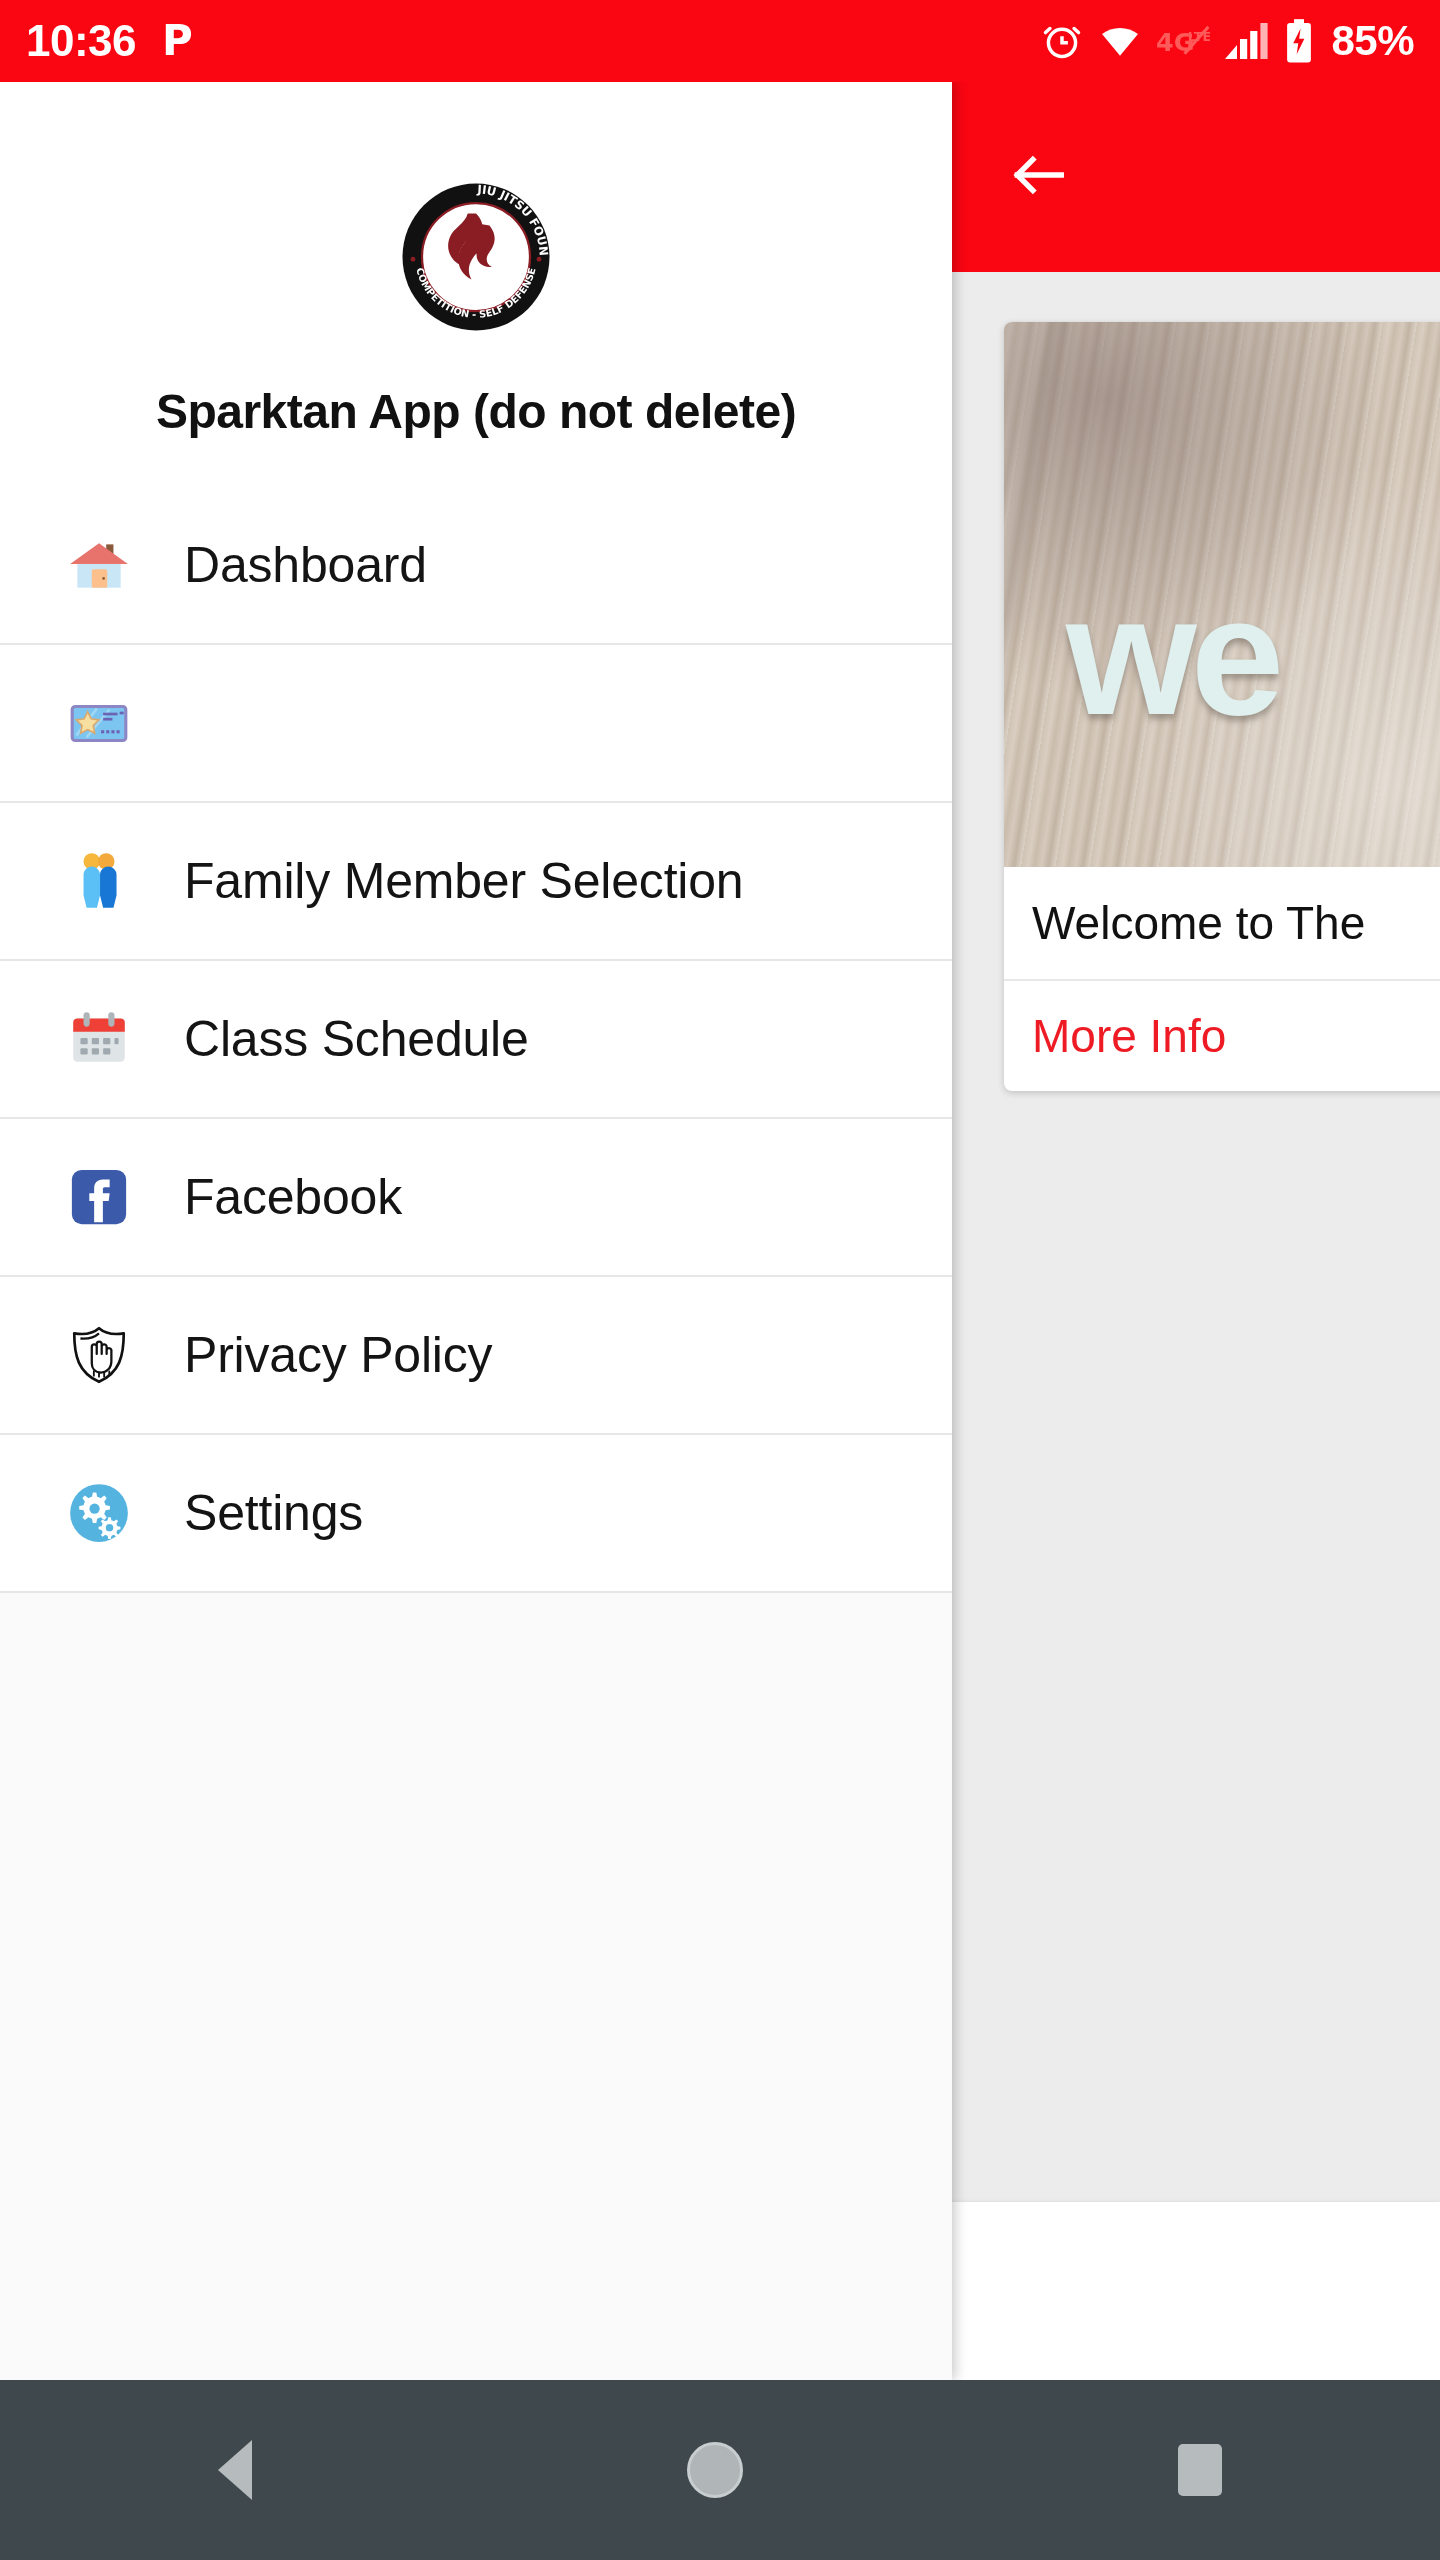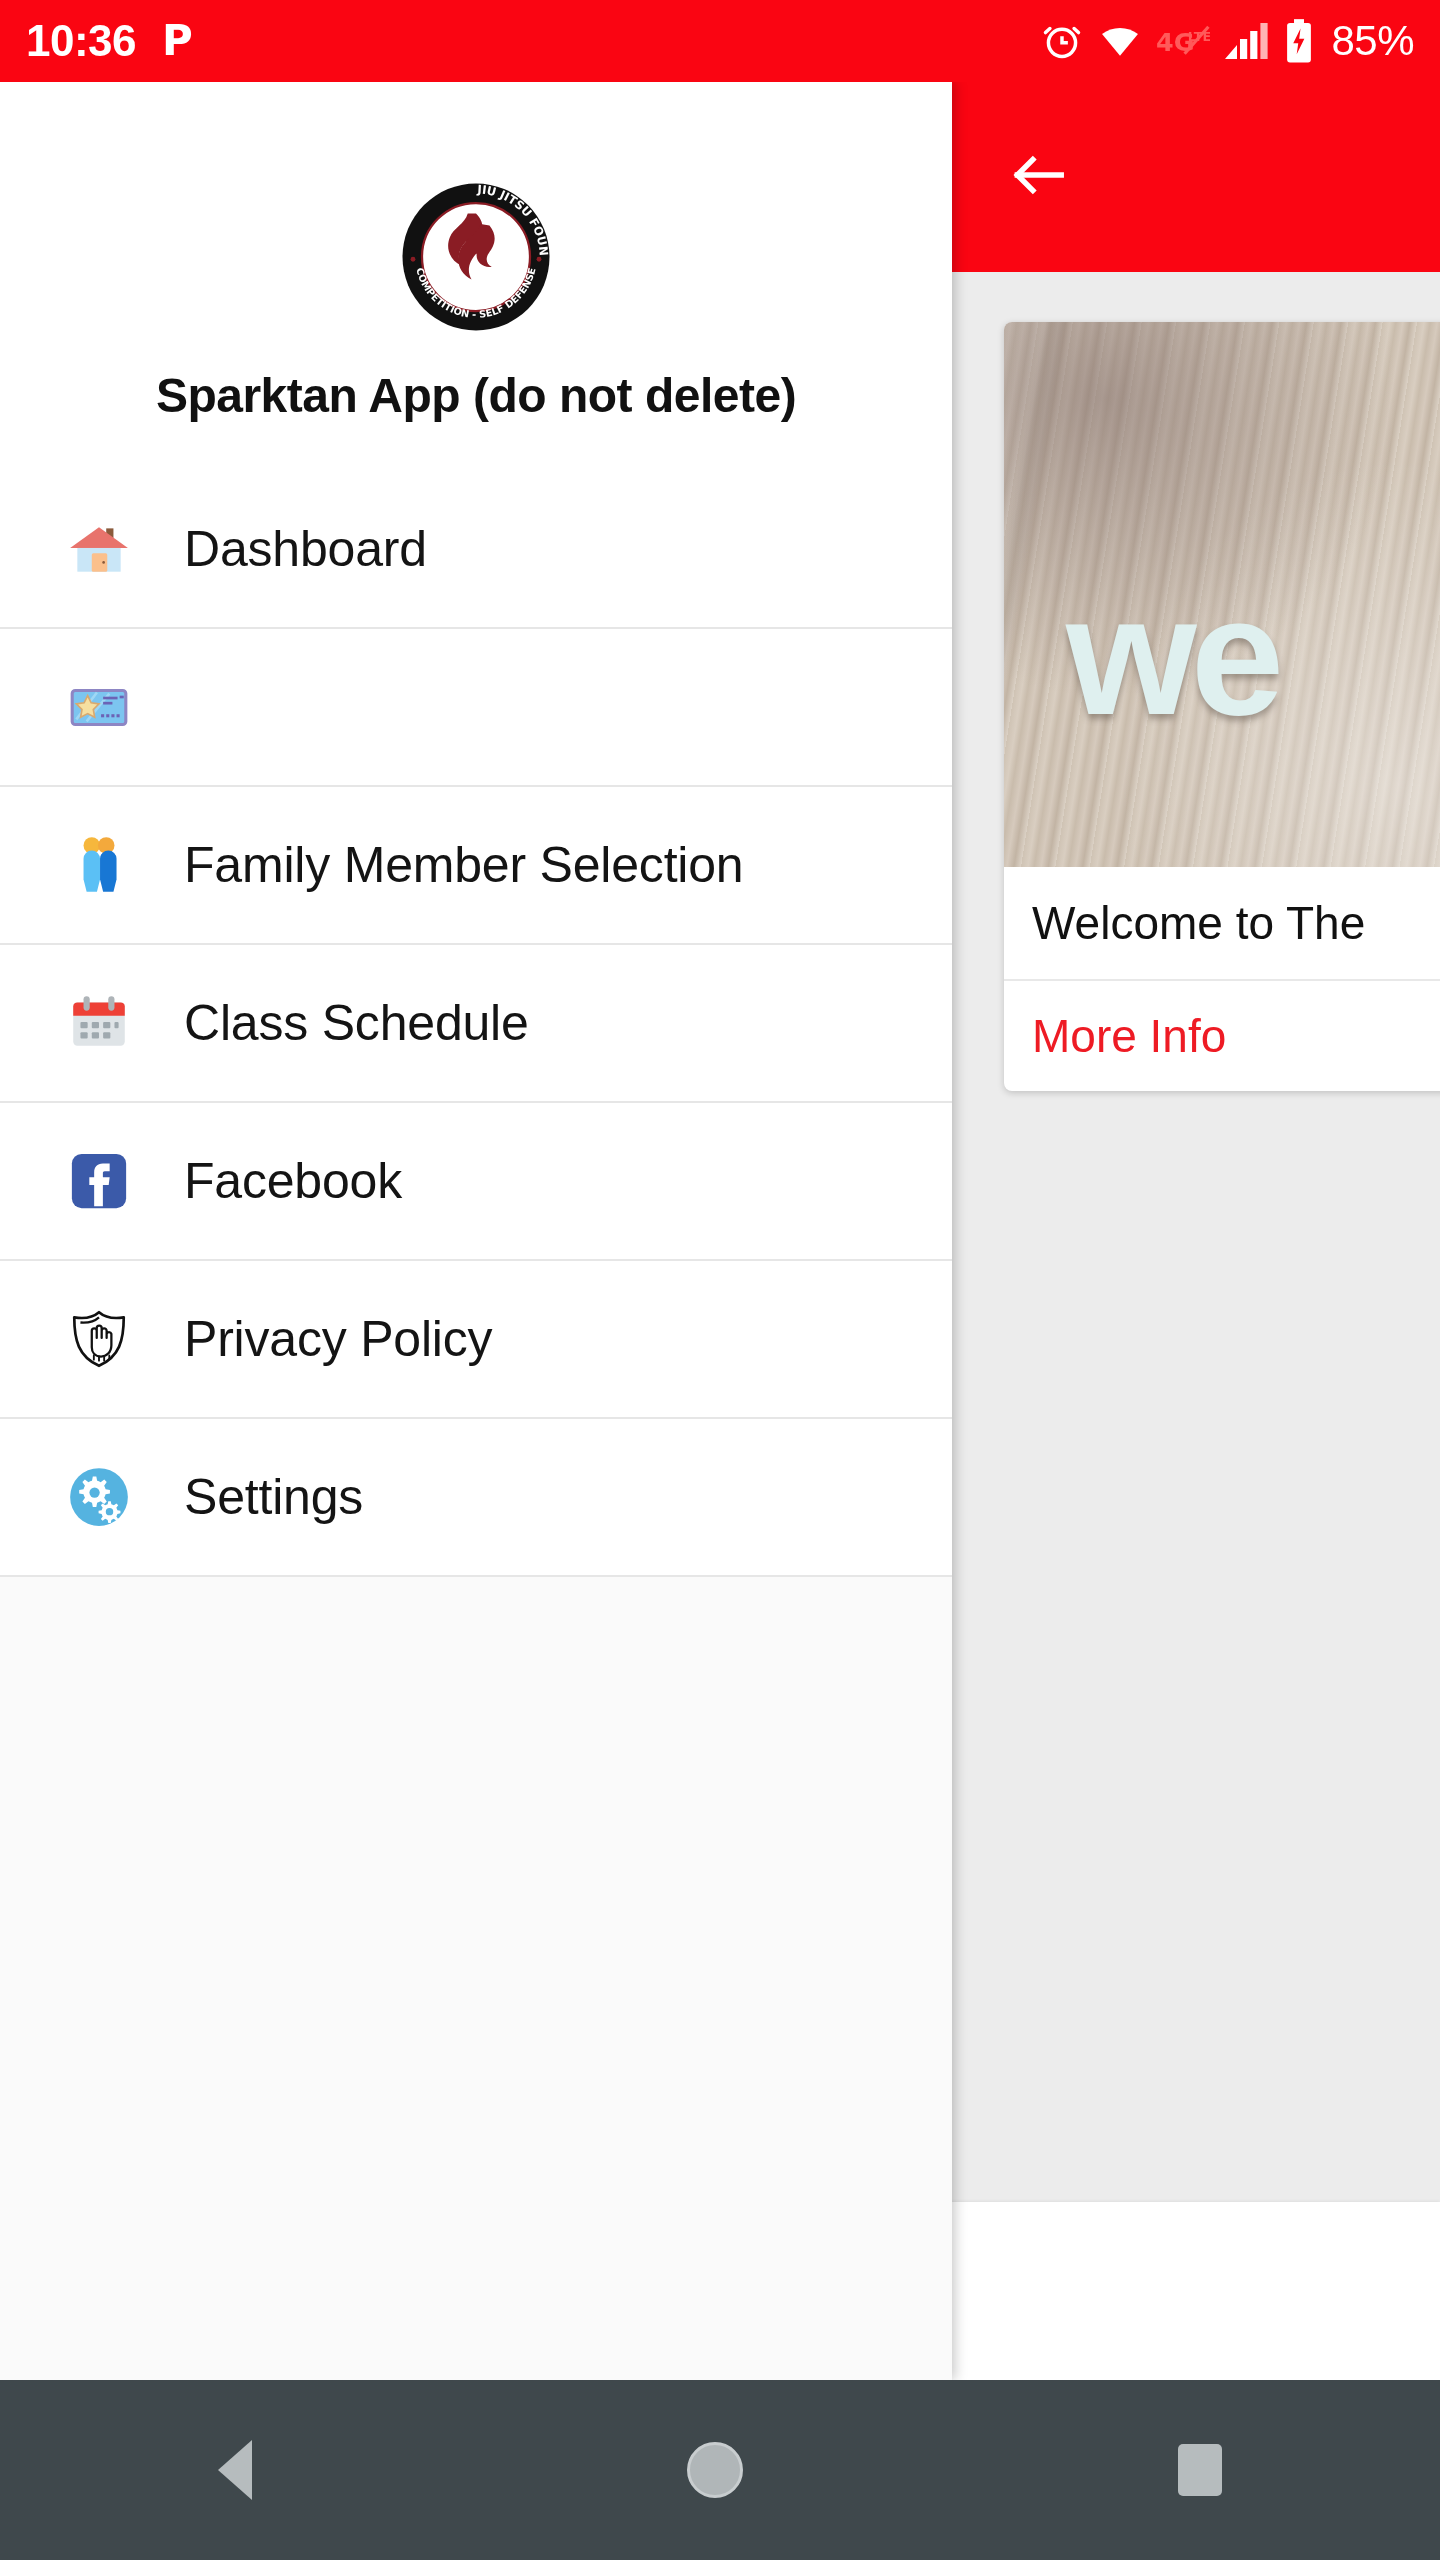--- a/index.html
+++ b/index.html
@@ -15,21 +15,21 @@
 
   .status-bar{
     position:absolute; top:0; left:0; width:1440px; height:82px;
     background:#FA0512; display:flex; align-items:center;
     padding:4px 26px; color:#fff; z-index:40;
   }
   .sb-time{ font-size:44px; font-weight:600; letter-spacing:-0.5px; line-height:1; }
   .sb-p{ font-size:42px; font-weight:800; margin-left:26px; line-height:1; font-family:"DejaVu Sans", sans-serif;}
   .sb-right{ margin-left:auto; display:flex; align-items:center; gap:13px; }
   .sb-right svg{ display:block; }
-  .sb-pct{ font-size:42px; font-weight:400; margin-left:4px; letter-spacing:-0.5px; }
+  .sb-pct{ font-size:42px; font-weight:700; margin-left:4px; letter-spacing:-0.5px; }
 
   .appbar{
     position:absolute; top:82px; left:0; width:1440px; height:190px;
     background:#FA0512; z-index:10;
   }
   .appbar .back{
     position:absolute; left:1000px; top:50%; transform:translateY(-50%);
     width:76px; height:76px; display:flex; align-items:center; justify-content:center;
     cursor:pointer;
   }
@@ -111,21 +111,21 @@
     box-shadow:3px 0 12px rgba(0,0,0,.22);
     display:flex; flex-direction:column;
   }
   .drawer-head{
     background:#fff; padding:100px 0 48px 0;
     display:flex; flex-direction:column; align-items:center;
   }
   .logo{ width:150px; height:150px; position:relative; }
   .logo svg{ display:block; }
   .drawer-title{
-    margin-top:36px; font-size:48px; font-weight:700; color:#111;
+    margin-top:52px; font-size:48px; font-weight:700; color:#111;
     letter-spacing:-0.5px; text-align:center;
   }
   .menu{ background:#f97316; }
   .menu-item{
     height:158px; display:flex; align-items:center;
     padding-left:62px; border-bottom:2px solid #e6e6e6;
     cursor:pointer; background:#fff;
   }
   .menu-icon{
     width:74px; min-width:74px; height:74px;

